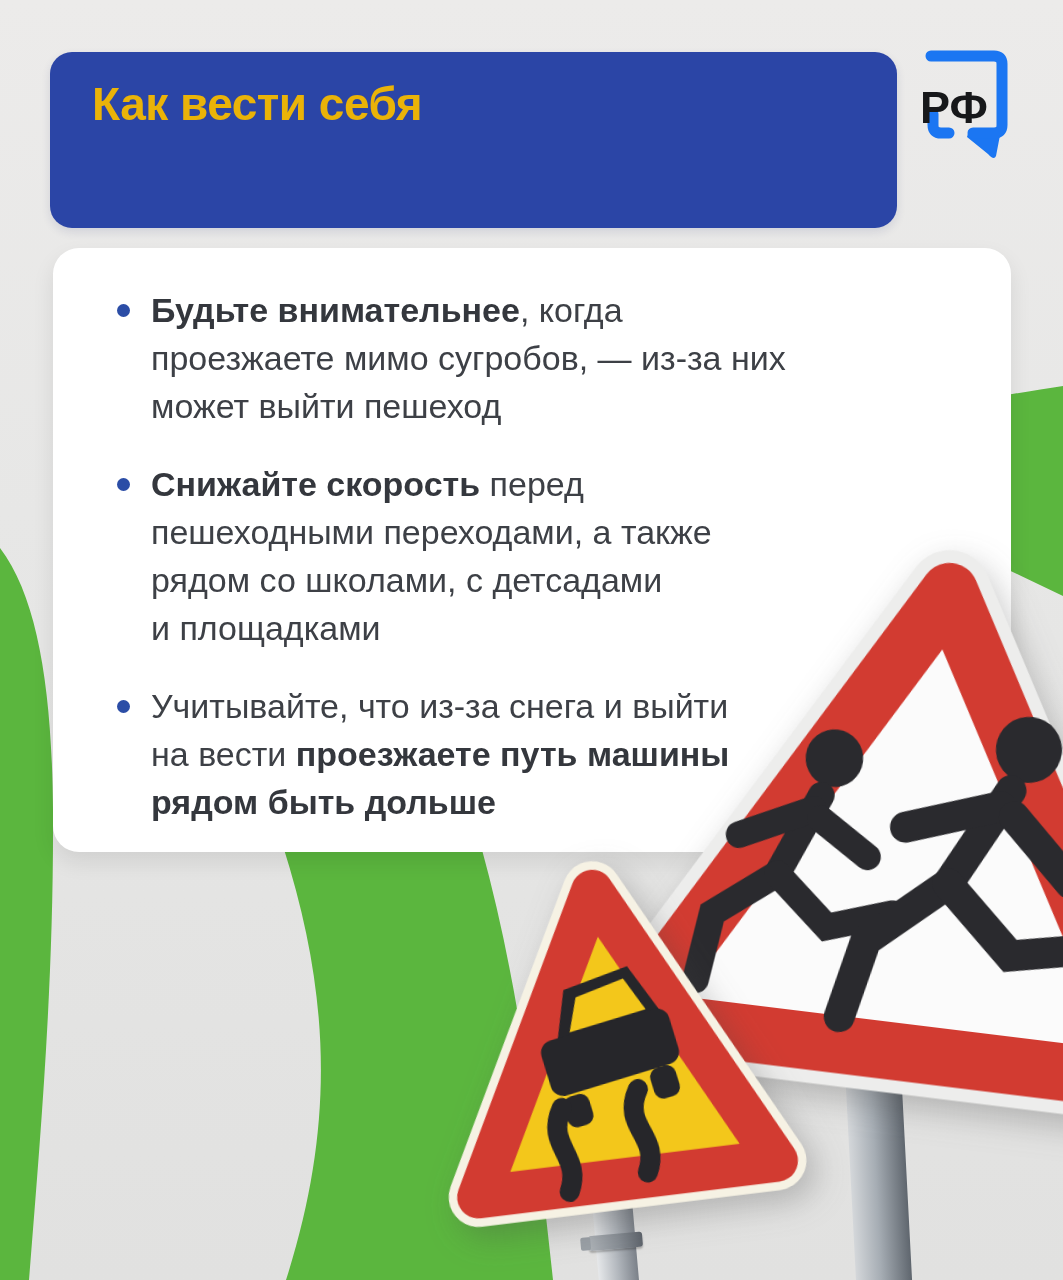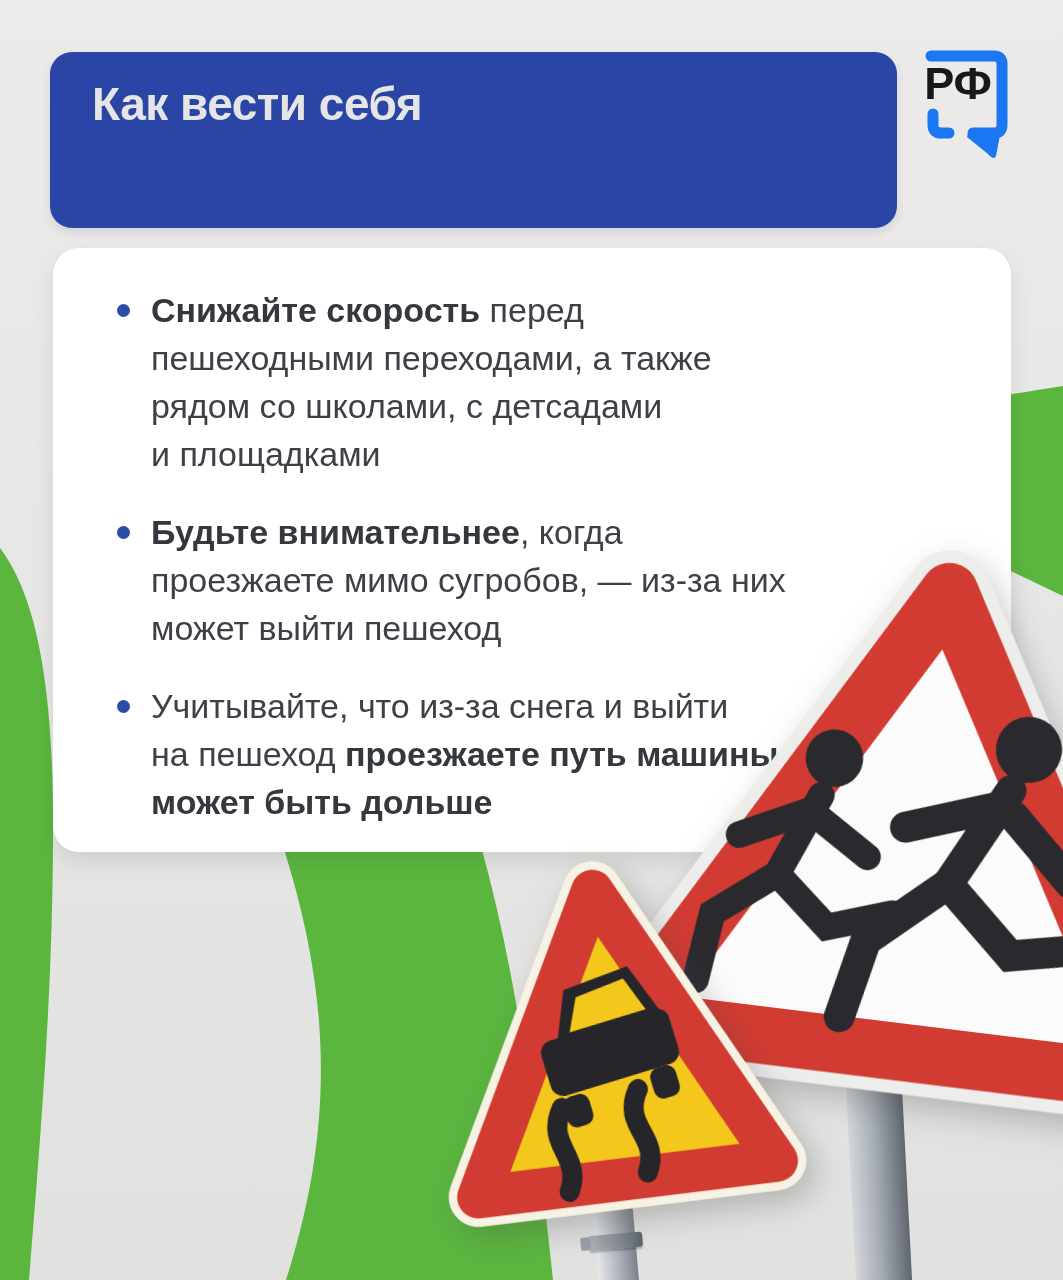--- a/index.html
+++ b/index.html
@@ -5,27 +5,27 @@
   html,body{margin:0;padding:0;}
   body{font-family:"Liberation Sans","DejaVu Sans",sans-serif;}
   .canvas{position:relative;width:1063px;height:1280px;overflow:hidden;
           background:linear-gradient(180deg,#ecebea 0%,#e7e7e6 40%,#e1e1e0 100%);}
   .bg-svg{position:absolute;left:0;top:0;z-index:0;}
 
   
   .header-box{position:absolute;left:50px;top:52px;width:847px;height:176px;
               background:#2b45a6;border-radius:22px;z-index:2;
               box-shadow:0 4px 10px rgba(30,45,110,.12);}
-  .header-title{position:absolute;left:42px;top:22px;color:#e5e5e5;
+  .header-title{position:absolute;left:42px;top:22px;color:#eab308;
                 font-size:46px;font-weight:bold;line-height:60px;letter-spacing:-.5px;}
 
   
   .logo{position:absolute;left:905px;top:50px;width:104px;height:112px;z-index:2;}
   .logo svg{position:absolute;left:0;top:0;}
-  .logo-letters{position:absolute;left:15px;top:8px;width:72px;text-align:right;
+  .logo-letters{position:absolute;left:15px;top:32px;width:72px;text-align:left;
                 color:#17181a;font-size:45px;font-weight:bold;letter-spacing:0px;}
 
   
   .card{position:absolute;left:53px;top:248px;width:958px;height:604px;background:#ffffff;
         border-radius:26px;z-index:2;box-shadow:0 10px 22px rgba(0,0,0,.09);}
   .card ul{list-style:none;margin:0;padding:38px 30px 0 64px;}
   .card li{display:flex;margin:0 0 30px 0;}
   .dot{flex:0 0 auto;width:13px;height:13px;border-radius:50%;background:#2b4da6;
        margin:18px 21px 0 0;}
   .btext{color:#3d4046;font-size:34px;line-height:48px;}
@@ -75,29 +75,29 @@
       <path d="M64,80 L96,80 L91,106 Q89,111 83,104 L62,87 Z" fill="#1b76f2"></path>
       <path d="M26,6 L89,6 Q97,6 97,14 L97,75 Q97,83 89,83 L68,83 M44,83 L36,83 Q28,83 28,75 L28,64" fill="none" stroke="#1b76f2" stroke-width="11" stroke-linecap="round"></path>
     </svg>
     <span class="logo-letters">РФ</span>
   </div>
 
   <div class="card">
     <ul>
         <li>
           <span class="dot"></span>
+          <div class="btext"><span class="bold">Будьте внимательнее</span><span>, когда</span><br><span>проезжаете мимо сугробов, — из-за них</span><br><span>может выйти пешеход</span></div>
+        </li>
+        <li>
+          <span class="dot"></span>
           <div class="btext"><span class="bold">Снижайте скорость</span><span> перед</span><br><span>пешеходными переходами, а также</span><br><span>рядом со школами, с детсадами</span><br><span>и площадками</span></div>
         </li>
         <li>
           <span class="dot"></span>
-          <div class="btext"><span class="bold">Будьте внимательнее</span><span>, когда</span><br><span>проезжаете мимо сугробов, — из-за них</span><br><span>может выйти пешеход</span></div>
-        </li>
-        <li>
-          <span class="dot"></span>
-          <div class="btext"><span>Учитывайте, что из-за снега и выйти</span><br><span>на пешеход </span><span class="bold">проезжаете путь машины</span><br><span class="bold">может быть дольше</span></div>
+          <div class="btext"><span>Учитывайте, что из-за снега и выйти</span><br><span>на вести </span><span class="bold">проезжаете путь машины</span><br><span class="bold">рядом быть дольше</span></div>
         </li>
       </ul>
   </div>
 
   <div class="pole pole-children"></div>
 
   <div class="sign sign-children">
     <svg class="sign-shadow" width="640" height="576" viewBox="0 0 600 540">
       <path d="M300,28 L548,462 L52,462 Z" fill="none" stroke="#ededec" stroke-width="78" stroke-linejoin="round"></path>
       <path d="M300,28 L548,462 L52,462 Z" fill="#fbfbfb" stroke="#d23b31" stroke-width="54" stroke-linejoin="round"></path>

